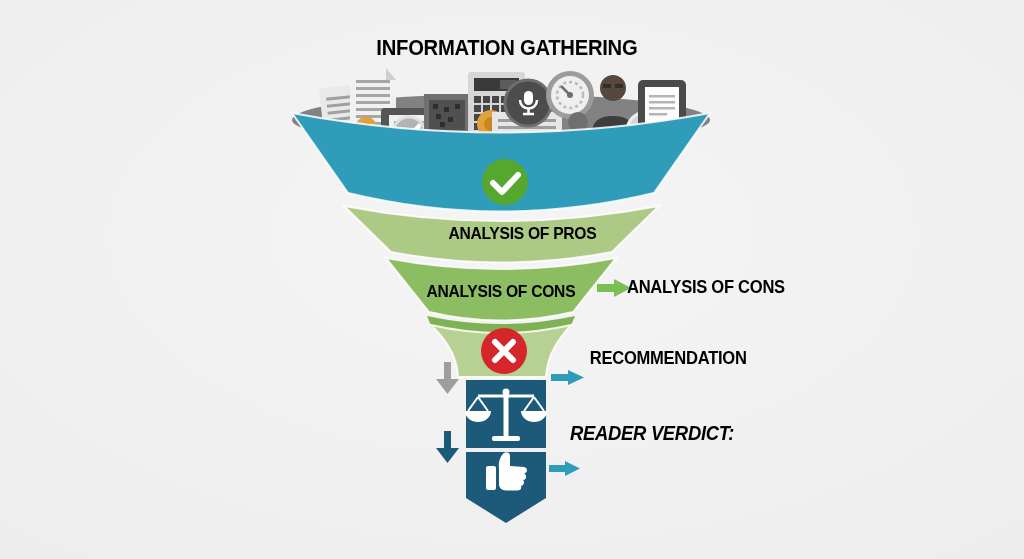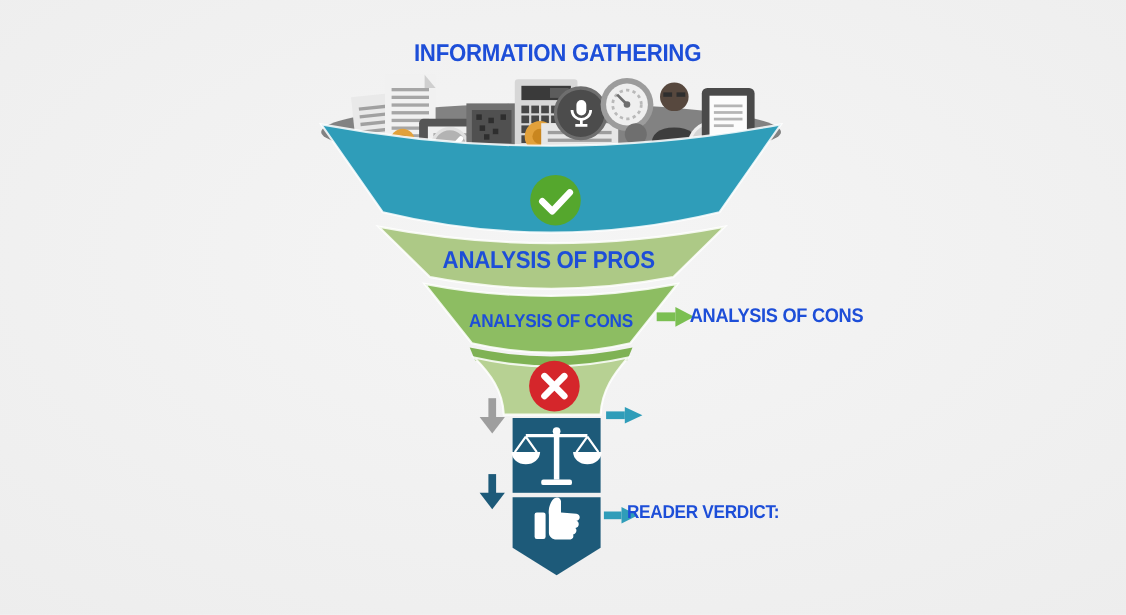--- a/index.html
+++ b/index.html
@@ -3,32 +3,32 @@
 <meta charset="utf-8">
 <style>
   html,body{margin:0;padding:0;}
   body{
     width:1024px;height:559px;overflow:hidden;position:relative;
     font-family:"Liberation Sans",sans-serif;
     background:radial-gradient(130% 130% at 50% 42%, #f5f5f5 0%, #ededed 60%, #e2e2e2 100%);
   }
   .stage{position:absolute;width:1024px;height:559px;left:0;top:0;}
   .lbl{
-    position:absolute;font-weight:700;color:#1d4ed8;
+    position:absolute;font-weight:700;color:#000000;
     letter-spacing:-0.3px;white-space:nowrap;
   }
   .cond{display:inline-block;transform:scaleX(0.92);transform-origin:50% 50%;}
   .condL{display:inline-block;transform:scaleX(0.92);transform-origin:0 50%;}
   .ctr{text-align:center;}
   #title{left:287px;top:35px;width:440px;font-size:22px;}
-  #pros-label{left:349px;top:224px;width:300px;font-size:22px;}
+  #pros-label{left:372px;top:224px;width:300px;font-size:17px;}
   #cons-label{left:351px;top:282px;width:300px;font-size:17px;}
   #cons-callout{left:627px;top:277px;font-size:18px;}
   #final-callout{left:568px;top:347px;width:200px;font-size:18px;line-height:22px;}
-  #verdict-callout{left:570px;top:455px;font-size:17px;line-height:21px;}
+  #verdict-callout{left:570px;top:423px;font-size:20px;line-height:21px;font-style:italic;}
 </style>
 </head>
 <body>
 
 <svg class="stage" viewBox="0 0 1024 559">
 
   <ellipse cx="501" cy="120" rx="209" ry="26" fill="#828282"></ellipse>
 
   <g>
 
@@ -247,17 +247,18 @@
 
 <div id="cons-label" class="lbl ctr">
   <span class="cond">ANALYSIS OF CONS</span>
 </div>
 
 <div id="cons-callout" class="lbl">
   <span class="condL">ANALYSIS OF CONS</span>
 </div>
 
 <div id="final-callout" class="lbl ctr">
+  <div><span class="cond">RECOMMENDATION</span></div>
 </div>
 
 <div id="verdict-callout" class="lbl">
   <div><span class="condL">READER VERDICT:</span></div>
 </div>
 
 </body></html>

